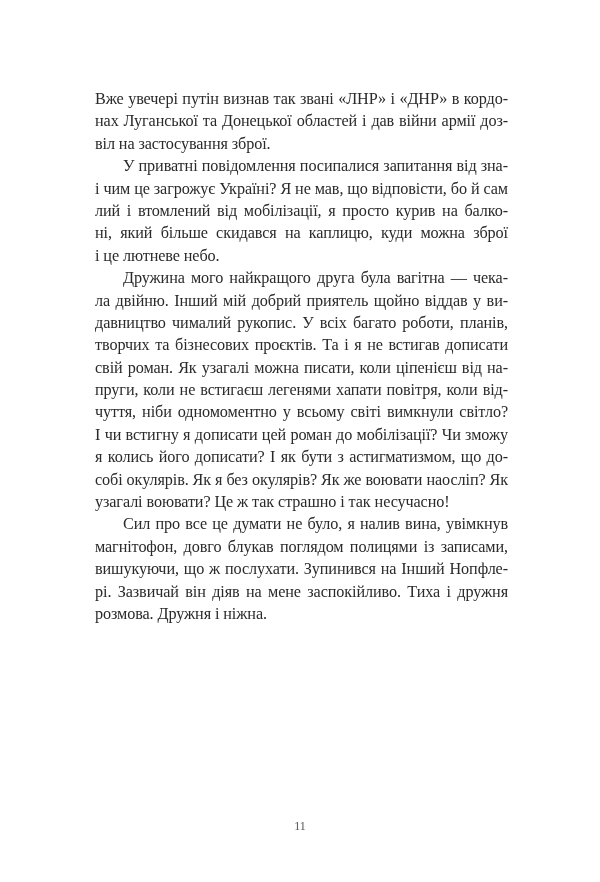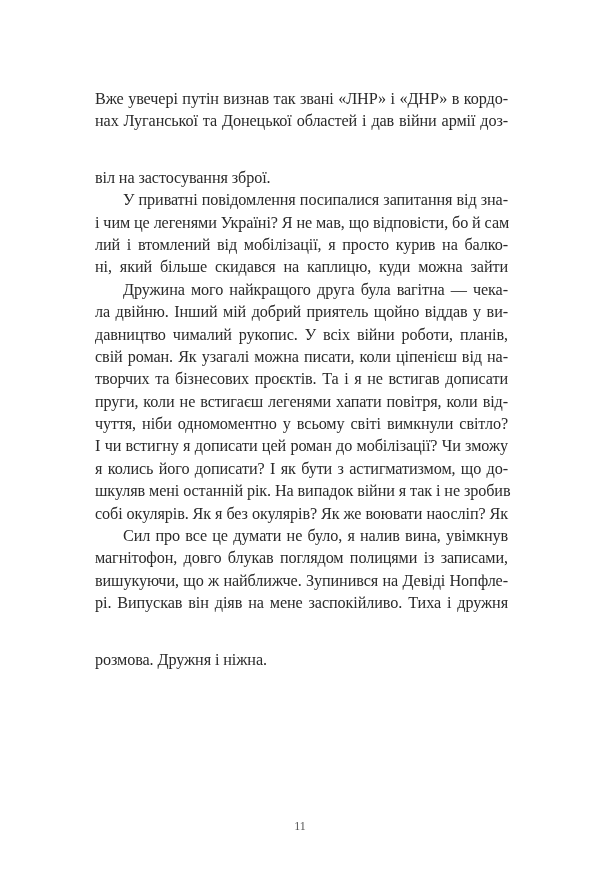--- a/index.html
+++ b/index.html
@@ -35,21 +35,20 @@
       white-space: nowrap;
       text-align: justify;
       text-align-last: justify;
       font-family: "Liberation Serif", "DejaVu Serif", serif;
       font-size: 16.2px;
       letter-spacing: -0.1px;
       overflow: visible;
     }
     .line.last {
       text-align-last: left;
-      margin-top: 34px;
     }
     .line.indent {
       padding-left: 28px;
     }
     .page-number {
       position: absolute;
       left: 0;
       width: 600px;
       top: 819px;
       text-align: center;
@@ -65,43 +64,44 @@
   <div class="text-block">
 
     <div>
       <div class="line">Вже увечері путін визнав так звані «ЛНР» і «ДНР» в кордо-</div>
       <div class="line">нах Луганської та Донецької областей і дав війни армії доз-</div>
       <div class="line last">віл на застосування зброї.</div>
     </div>
 
     <div>
       <div class="line indent">У приватні повідомлення посипалися запитання від зна-</div>
-      <div class="line">і чим це легенями Україні? Я не мав, що відповісти, бо й сам</div>
+      <div class="line">і чим це загрожує Україні? Я не мав, що відповісти, бо й сам</div>
       <div class="line">лий і втомлений від мобілізації, я просто курив на балко-</div>
-      <div class="line">ні, який більше скидався на каплицю, куди можна зайти</div>
+      <div class="line">ні, який більше скидався на каплицю, куди можна зброї</div>
+      <div class="line last">і це лютневе небо.</div>
     </div>
 
     <div>
       <div class="line indent">Дружина мого найкращого друга була вагітна — чека-</div>
       <div class="line">ла двійню. Інший мій добрий приятель щойно віддав у ви-</div>
-      <div class="line">давництво чималий рукопис. У всіх війни роботи, планів,</div>
+      <div class="line">давництво чималий рукопис. У всіх багато роботи, планів,</div>
+      <div class="line">творчих та бізнесових проєктів. Та і я не встигав дописати</div>
       <div class="line">свій роман. Як узагалі можна писати, коли ціпенієш від на-</div>
-      <div class="line">творчих та бізнесових проєктів. Та і я не встигав дописати</div>
       <div class="line">пруги, коли не встигаєш легенями хапати повітря, коли від-</div>
       <div class="line">чуття, ніби одномоментно у всьому світі вимкнули світло?</div>
       <div class="line">І чи встигну я дописати цей роман до мобілізації? Чи зможу</div>
       <div class="line">я колись його дописати? І як бути з астигматизмом, що до-</div>
-      <div class="line">шкуляв мені останній рік. На випадок війни я так і не зробив</div>
       <div class="line">собі окулярів. Як я без окулярів? Як же воювати наосліп? Як</div>
+      <div class="line last">узагалі воювати? Це ж так страшно і так несучасно!</div>
     </div>
 
     <div>
       <div class="line indent">Сил про все це думати не було, я налив вина, увімкнув</div>
       <div class="line">магнітофон, довго блукав поглядом полицями із записами,</div>
-      <div class="line">вишукуючи, що ж найближче. Зупинився на Девіді Нопфле-</div>
-      <div class="line">рі. Випускав він діяв на мене заспокійливо. Тиха і дружня</div>
+      <div class="line">вишукуючи, що ж послухати. Зупинився на Інший Нопфле-</div>
+      <div class="line">рі. Зазвичай він діяв на мене заспокійливо. Тиха і дружня</div>
       <div class="line last">розмова. Дружня і ніжна.</div>
     </div>
 
   </div>
 
   <div class="page-number">11</div>
 </div>
 
 </body></html>

